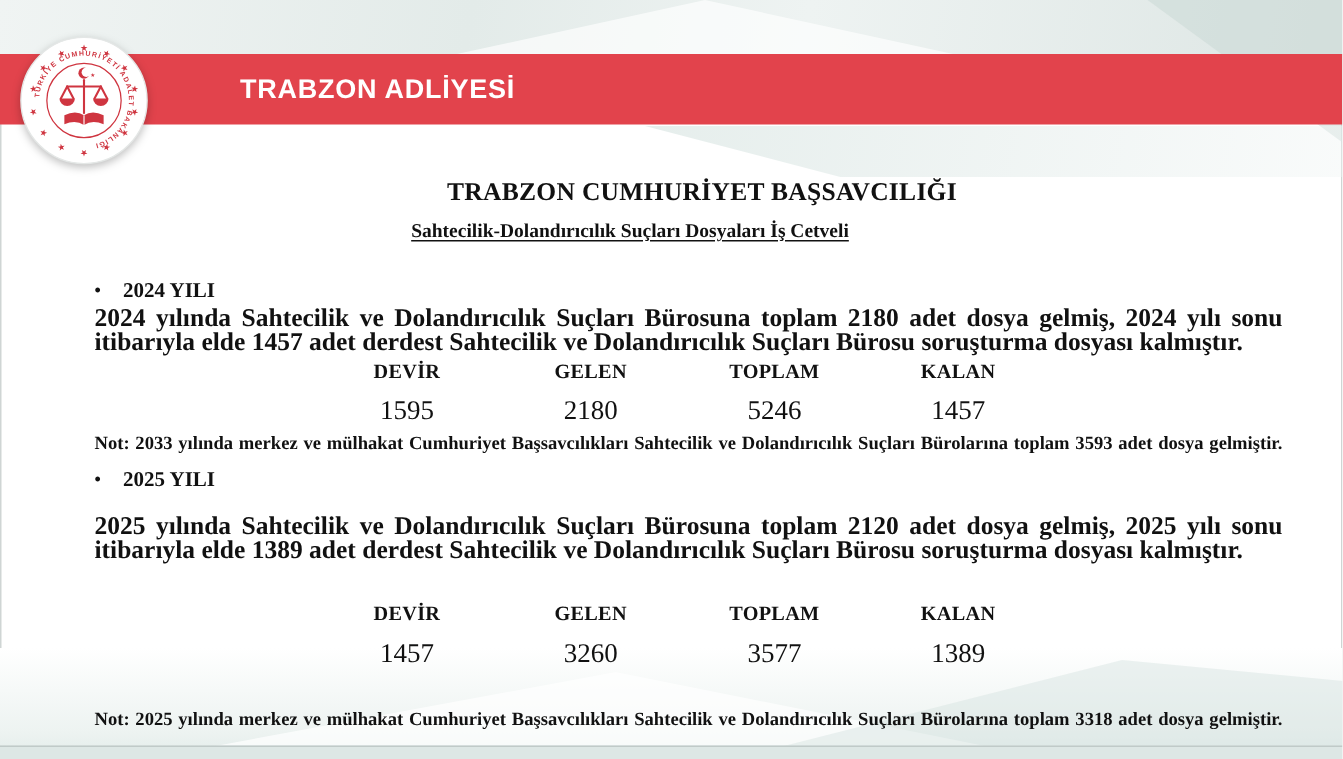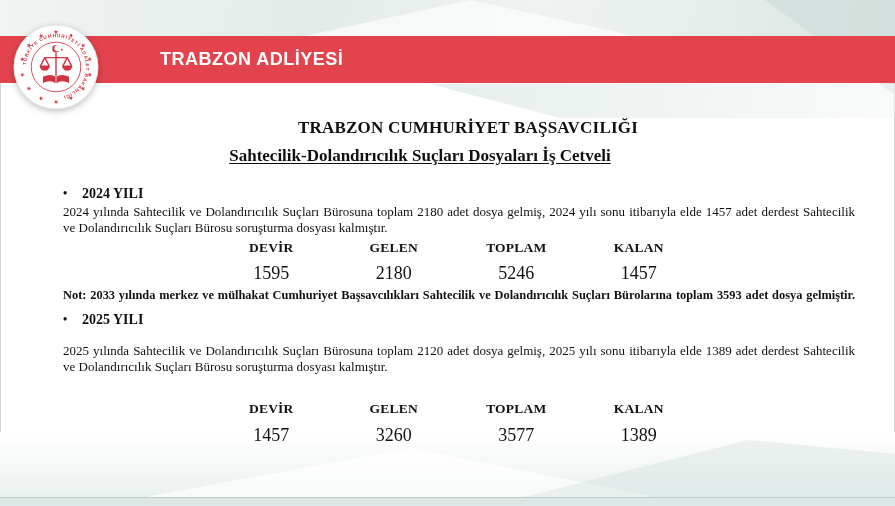--- a/index.html
+++ b/index.html
@@ -68,31 +68,31 @@
   }
   .seal-star{font-size:6.4px;fill:#cf3540;text-anchor:middle;font-family:"DejaVu Sans",sans-serif;}
   .seal-ring-text{font-size:5px;letter-spacing:.9px;fill:#cf3540;font-family:"Liberation Sans",sans-serif;font-weight:700;}
   
   .doc-title{
     position:absolute;left:0;top:118px;width:840px;
     text-align:center;font-weight:700;font-size:17px;letter-spacing:.2px;margin-left:48px;
   }
   .doc-subtitle{
     position:absolute;left:0;top:146px;width:840px;
-    text-align:center;font-weight:700;font-size:17px;
+    text-align:center;font-weight:700;font-size:13px;
     text-decoration:underline;text-underline-offset:2px;
   }
   .section-heading{
     position:absolute;left:63px;font-weight:700;font-size:14px;
   }
   .section-heading .bullet{display:inline-block;width:19px;text-decoration:none;font-size:12px;vertical-align:1px;}
   .section-heading .hd{text-underline-offset:2px;}
   .para{
     position:absolute;left:63px;width:792px;
-    font-size:13px;line-height:16px;text-align:justify;
+    font-size:17px;line-height:16px;text-align:justify;font-weight:bold;
   }
   .stat-table{
     position:absolute;left:210px;width:490px;
     display:grid;grid-template-columns:repeat(4,1fr);
     text-align:center;
   }
   .stat-table .hcell{font-weight:700;font-size:13.5px;letter-spacing:.2px;}
   .stat-table .vcell{font-size:18px;}
   .note{
     position:absolute;left:63px;width:792px;
@@ -201,14 +201,15 @@
     <div class="hcell">GELEN</div>
     <div class="hcell">TOPLAM</div>
     <div class="hcell">KALAN</div>
   </div>
   <div id="tv2025" class="stat-table">
     <div class="vcell">1457</div>
     <div class="vcell">3260</div>
     <div class="vcell">3577</div>
     <div class="vcell">1389</div>
   </div>
+  <div id="n2025" class="note">Not: 2025 yılında merkez ve mülhakat Cumhuriyet Başsavcılıkları Sahtecilik ve Dolandırıcılık Suçları Bürolarına toplam 3318 adet dosya gelmiştir.</div>
 
 </div>
 
 </body></html>

